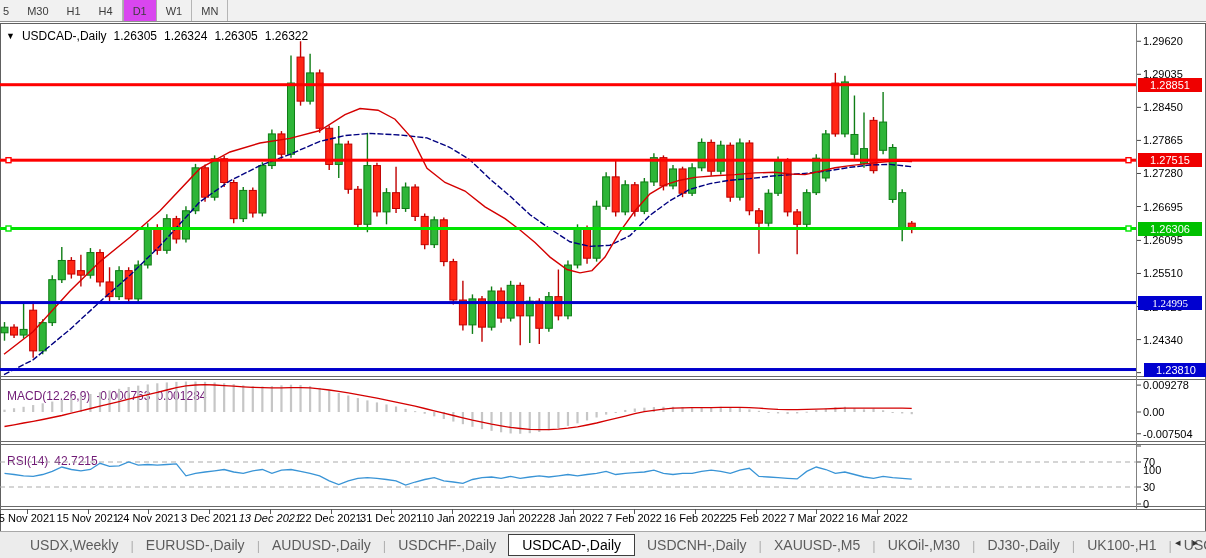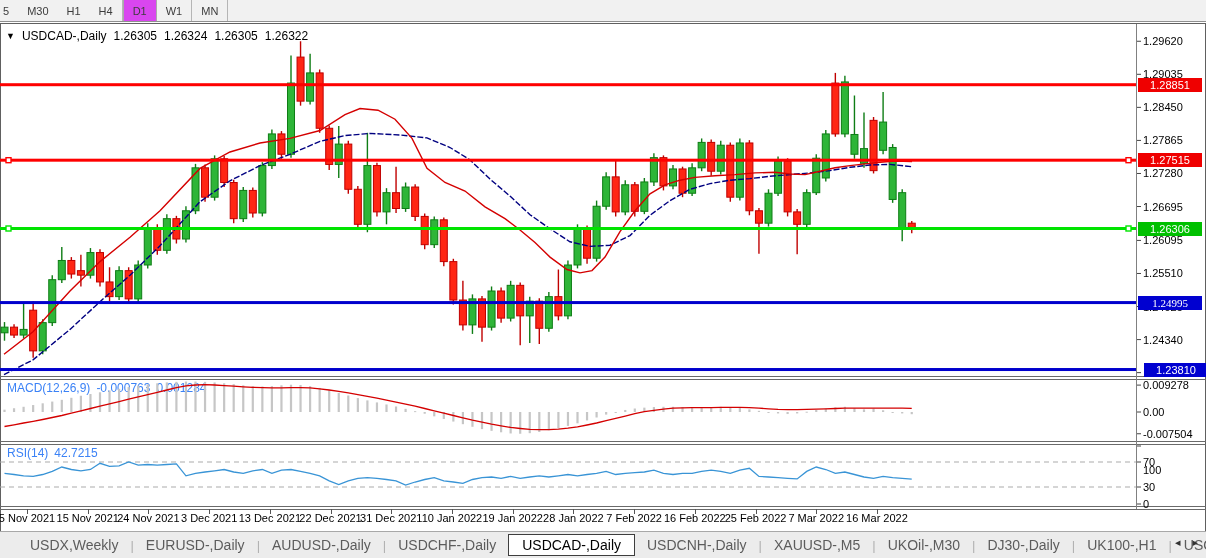--- a/index.html
+++ b/index.html
@@ -15,21 +15,21 @@
   
   #chart-frame{position:absolute;left:0;top:23px;width:1204px;height:507px;
                border:1px solid #606060;background:#fff;}
   .pane-sep{position:absolute;left:0;width:1206px;height:1px;background:#6a6a6a;}
   #axis-vline{position:absolute;left:1136px;top:24px;width:1px;height:485px;background:#808080;}
   svg{position:absolute;left:0;shape-rendering:crispEdges;}
   svg.smooth{shape-rendering:auto;}
   
   #title-row{position:absolute;left:6px;top:29px;font-size:12px;color:#000;display:flex;gap:7px;align-items:center;}
   #title-row .tri{font-size:9px;color:#000;}
-  .ind-label{position:absolute;left:7px;font-size:12px;color:#3b82f6;display:flex;gap:6px;}
+  .ind-label{position:absolute;left:7px;font-size:12px;color:#701a75;display:flex;gap:6px;margin-top:8px;}
   
   .ax{position:absolute;left:1143px;font-size:11px;color:#000;white-space:nowrap;}
   .badge{position:absolute;left:1138px;width:64px;height:14px;font-size:11px;color:#fff;
          text-align:center;line-height:14px;white-space:nowrap;}
   .dlabel{position:absolute;top:512px;font-size:11px;color:#000;white-space:nowrap;transform:translateX(-50%);}
   .dtick{position:absolute;top:509px;width:1px;height:5px;background:#555;}
   
   #tabbar{position:absolute;left:0;top:531px;width:1206px;height:27px;background:#ececec;
           border-top:1px solid #a8a8a8;display:flex;align-items:center;padding-left:18px;box-sizing:border-box;}
   .tab{font-size:14px;color:#5c5c5c;padding:2px 12px;white-space:nowrap;cursor:default;}
@@ -632,21 +632,21 @@
   <div id="dates">
       <div class="dtick" style="left: 27px;"></div>
       <div class="dlabel" style="left: 27px;">5 Nov 2021</div>
       <div class="dtick" style="left: 87.71px;"></div>
       <div class="dlabel" style="left: 87.71px;">15 Nov 2021</div>
       <div class="dtick" style="left: 148.42px;"></div>
       <div class="dlabel" style="left: 148.42px;">24 Nov 2021</div>
       <div class="dtick" style="left: 209.13px;"></div>
       <div class="dlabel" style="left: 209.13px;">3 Dec 2021</div>
       <div class="dtick" style="left: 269.84px;"></div>
-      <div class="dlabel" style="left: 269.84px;">13 Dec 2021</div>
+      <div class="dlabel" style="left: 269.84px; font-style: italic;">13 Dec 2021</div>
       <div class="dtick" style="left: 330.55px;"></div>
       <div class="dlabel" style="left: 330.55px;">22 Dec 2021</div>
       <div class="dtick" style="left: 391.26px;"></div>
       <div class="dlabel" style="left: 391.26px;">31 Dec 2021</div>
       <div class="dtick" style="left: 451.97px;"></div>
       <div class="dlabel" style="left: 451.97px;">10 Jan 2022</div>
       <div class="dtick" style="left: 512.68px;"></div>
       <div class="dlabel" style="left: 512.68px;">19 Jan 2022</div>
       <div class="dtick" style="left: 573.39px;"></div>
       <div class="dlabel" style="left: 573.39px;">28 Jan 2022</div>

